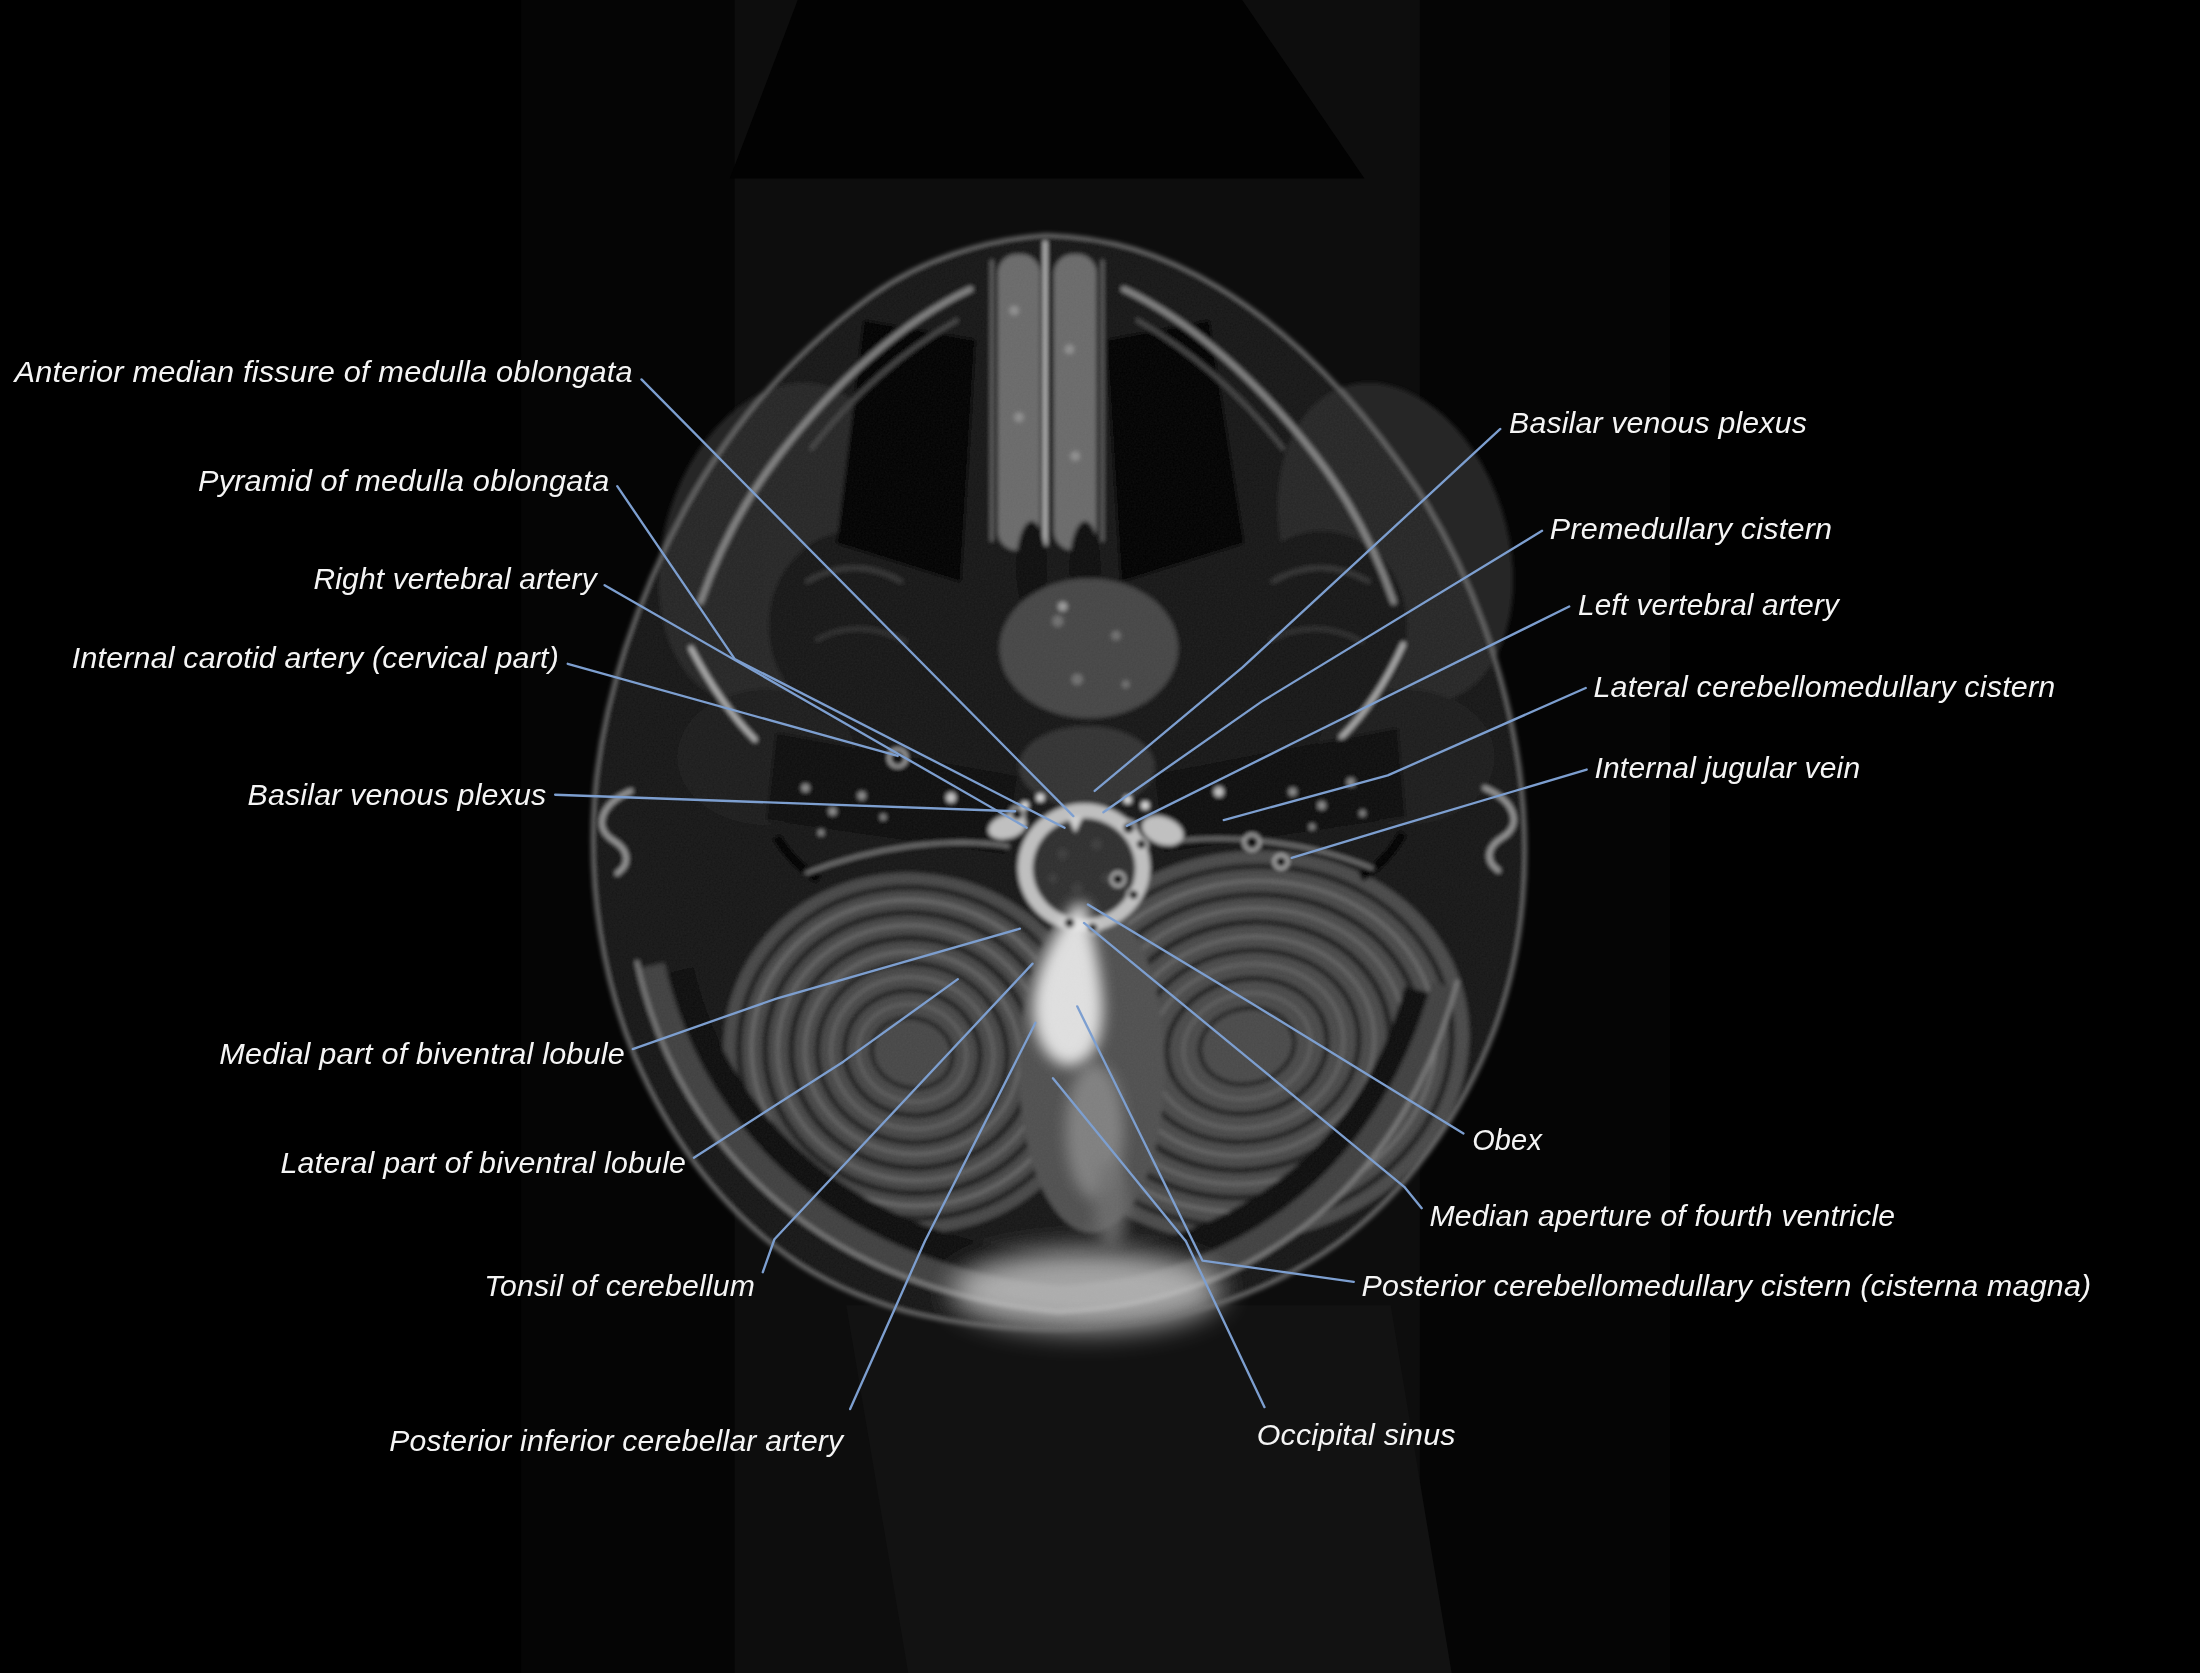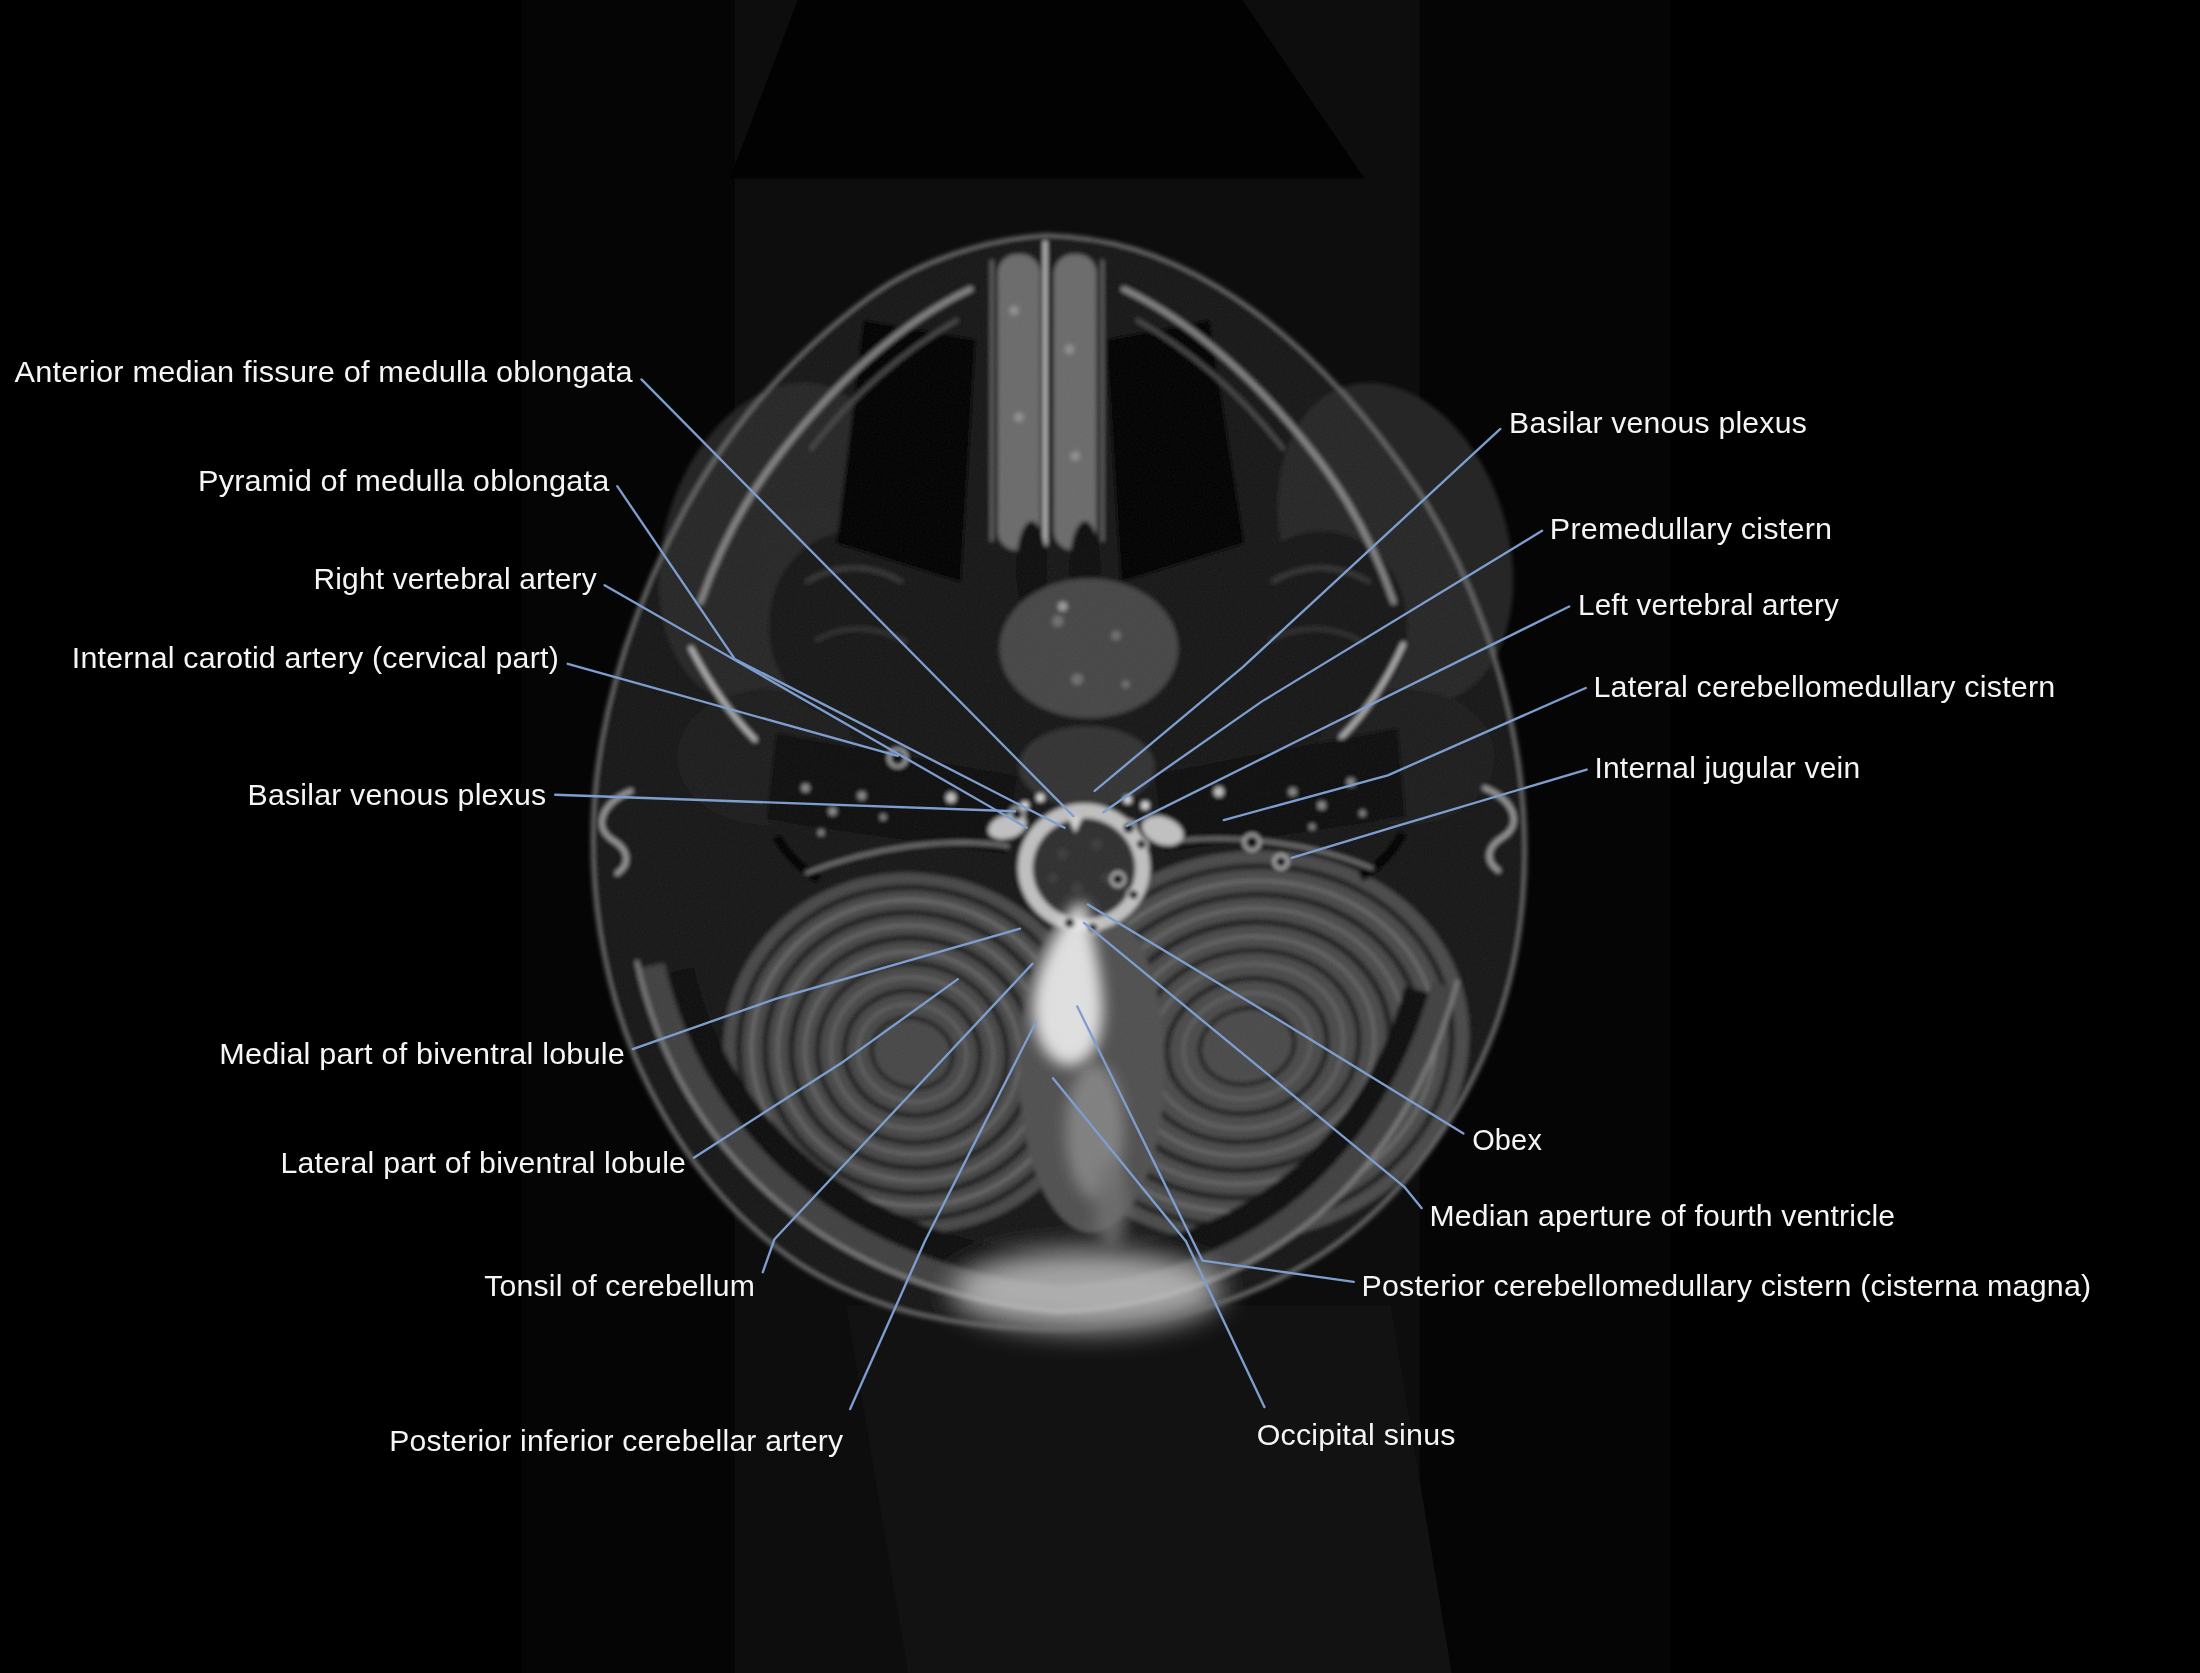--- a/index.html
+++ b/index.html
@@ -1,16 +1,16 @@
 <!DOCTYPE html>
 <html><head>
 <meta charset="utf-8">
 <style>
   html,body{margin:0;padding:0;background:#000;}
-  #stage{position:relative;width:2201px;height:1674px;background:#000;overflow:hidden;}
+  #stage{position:relative;width:2201px;height:1674px;background:#000;overflow:hidden;font-style:italic;}
   svg{display:block;}
   text.anatomy{fill:#f5f5f5;font-family:"Liberation Sans",sans-serif;font-size:31px;letter-spacing:.2px;}
 </style>
 </head>
 <body>
 
 <div id="stage">
 <svg width="2201" height="1674" viewBox="0 0 2268 1725">
   <defs>
     <filter id="soften" x="-20%" y="-20%" width="140%" height="140%">

